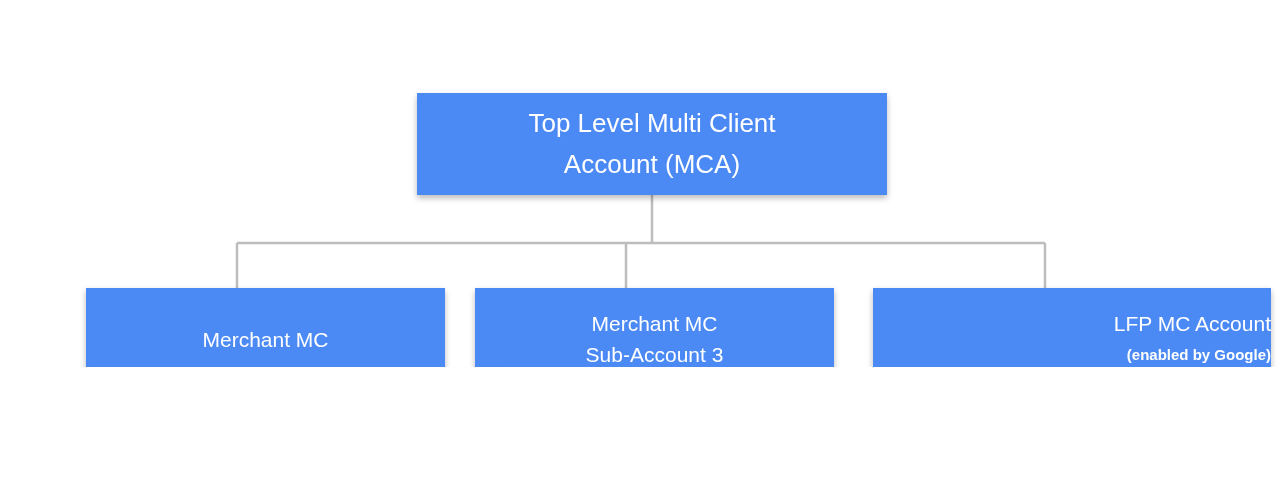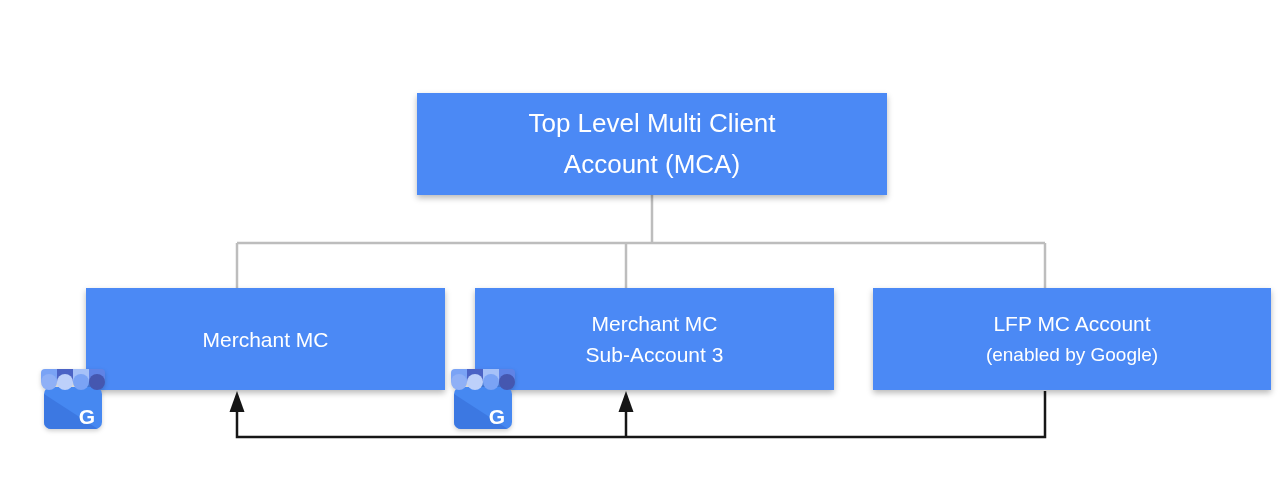--- a/index.html
+++ b/index.html
@@ -4,21 +4,21 @@
 <style>
   html, body {
     margin: 0;
     padding: 0;
     background: #ffffff;
     font-family: "Liberation Sans", sans-serif;
   }
   .canvas {
     position: relative;
     width: 1286px;
-    height: 501px;
+    height: 367px;
     background: var(--canvas_bg, #ffffff);
     overflow: hidden;
   }
   .lines {
     position: absolute;
     left: 0; top: 0;
     width: 1286px; height: 501px;
   }
   .lines .gray {
     fill: none;
@@ -53,23 +53,23 @@
   }
   .child-node {
     top: 288px;
     height: 102px;
     font-size: 21px;
     line-height: 31px;
     margin-left: 28px;
   }
   .pos-1 { left: 58px;  width: 359px; }
   .pos-2 { left: 447px; width: 359px; }
-  .pos-3 { left: 845px; width: 398px; }
+  .pos-3 { left: 845px; width: 398px; align-items: flex-end; }
   .l { display: block; }
-  .sub-line { font-size: 19px; }
+  .sub-line { font-size: 15px; font-weight: bold; }
   .storefront {
     position: absolute;
     width: 70px; height: 64px;
     filter: drop-shadow(0 2px 2px rgba(0,0,0,0.18));
   }
   .icon-1 { left: 38px;  top: 367px; }
   .icon-2 { left: 448px; top: 367px; }
   .aw1 { fill: var(--icon_awning_1, #7aa3f5); }
   .aw2 { fill: var(--icon_awning_2, #4b63c5); }
   .aw3 { fill: var(--icon_awning_3, #a6c1f8); }

